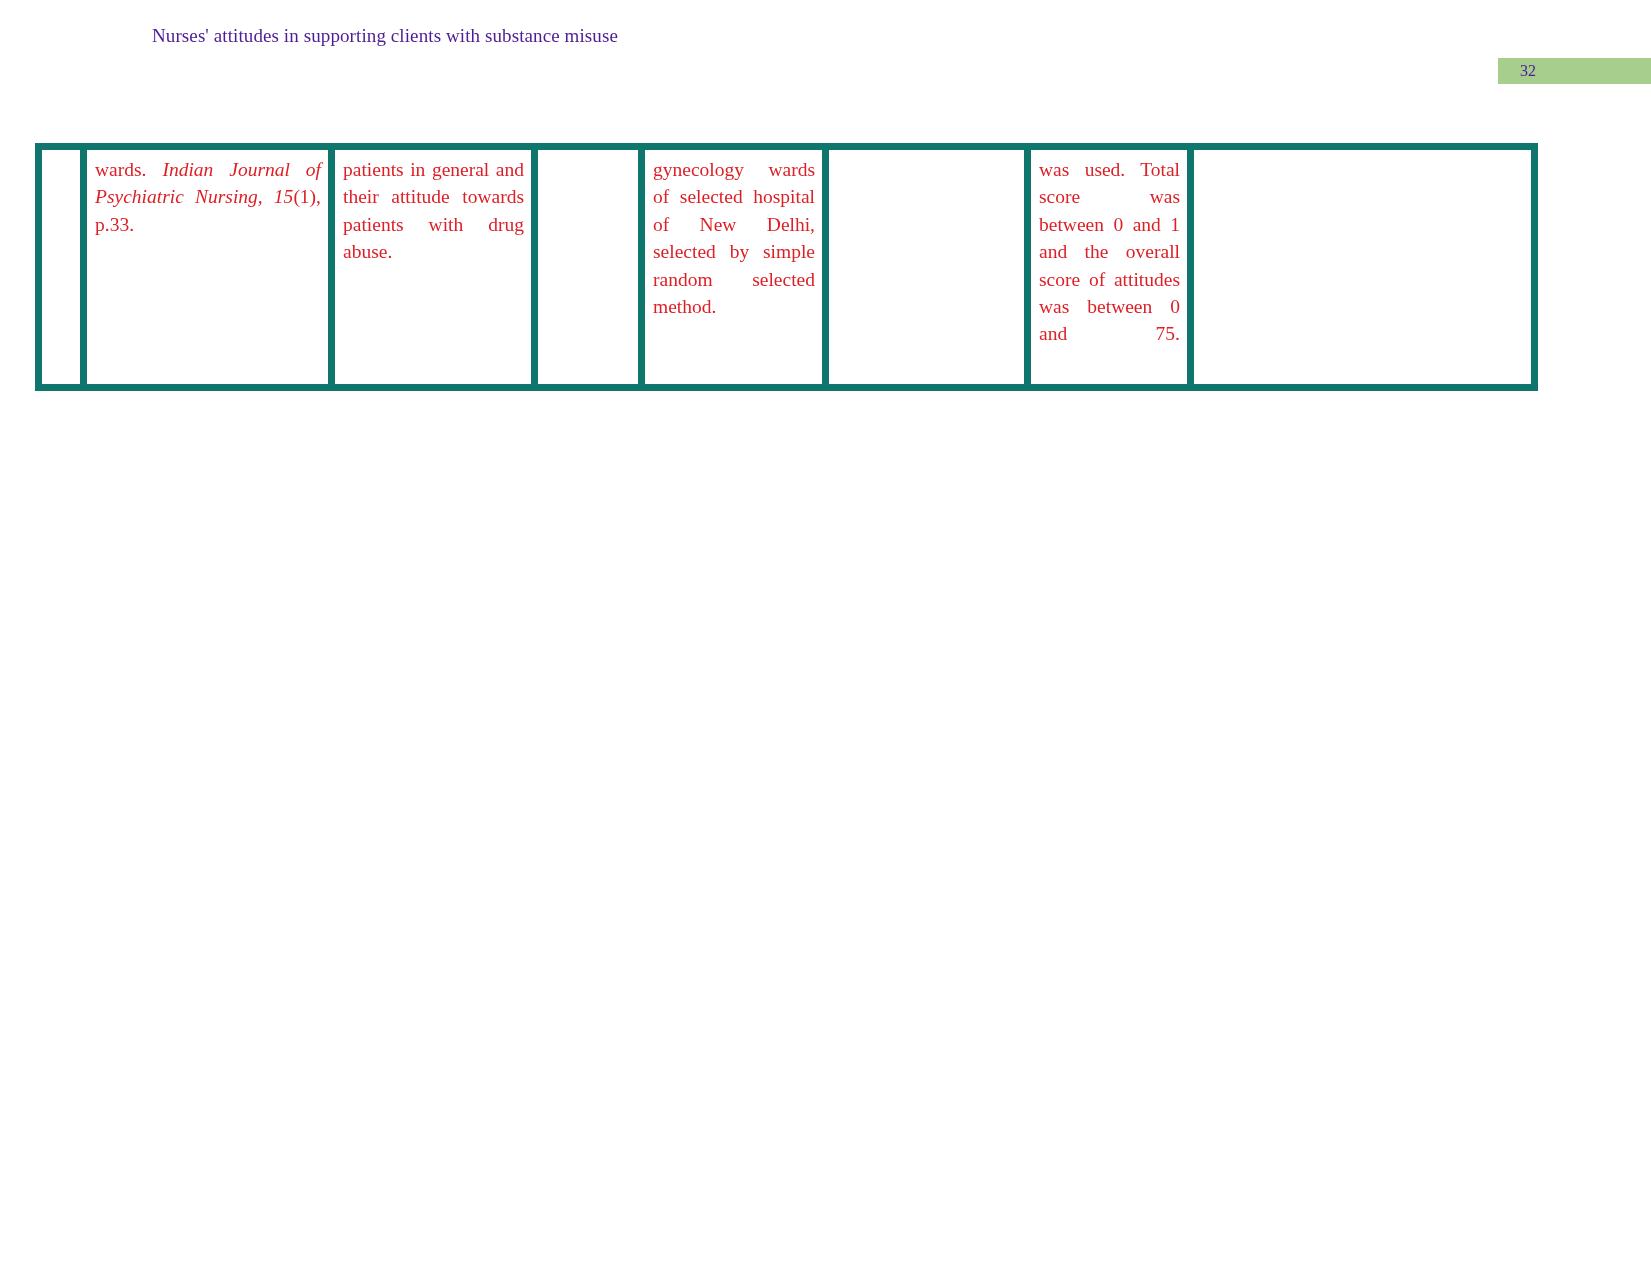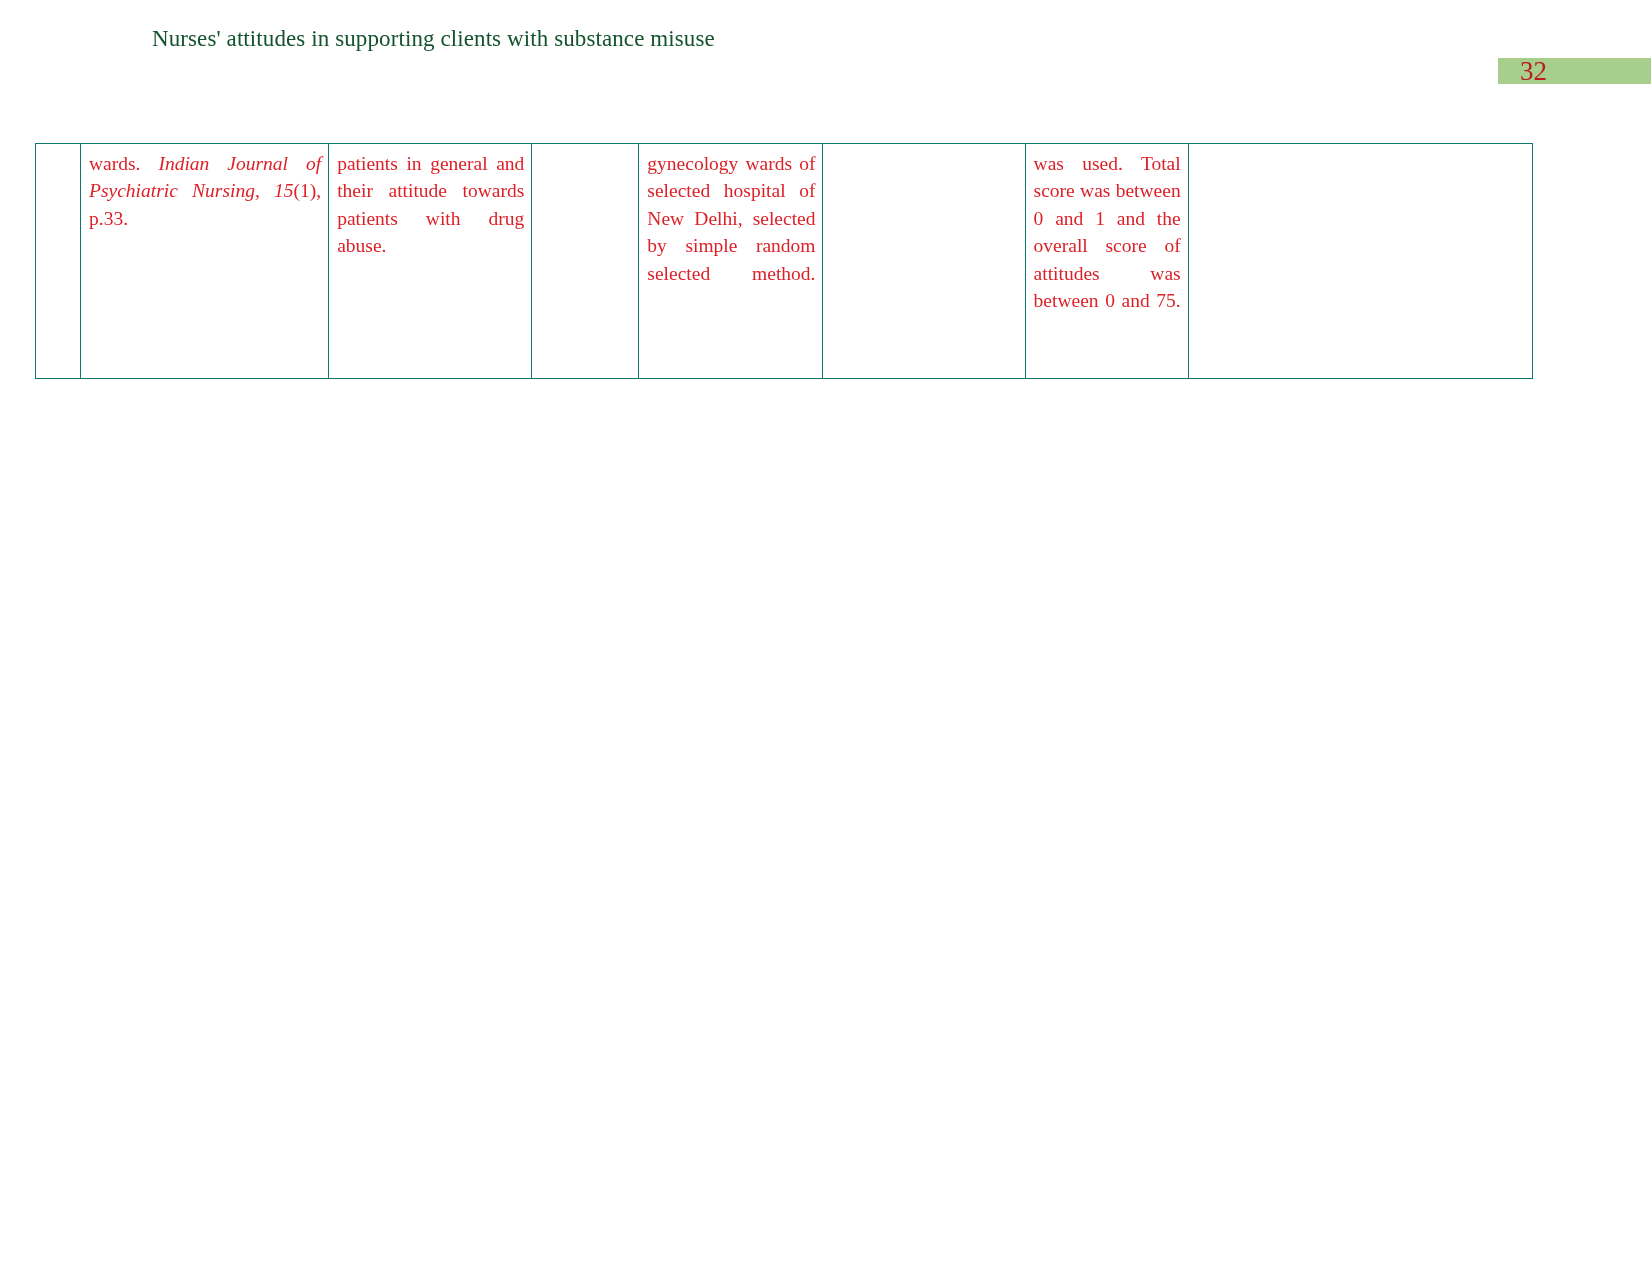--- a/index.html
+++ b/index.html
@@ -14,57 +14,57 @@
     position: relative;
     font-family: "Liberation Serif", "DejaVu Serif", serif;
     overflow: hidden;
   }
 
   
   .page-header {
     position: absolute;
     left: 152px;
     top: 25px;
-    font-size: 23px;
+    font-size: 19px;
     line-height: 1.2;
-    color: #14532d;
+    color: #4c1d95;
     white-space: nowrap;
     letter-spacing: 0.1px;
   }
 
   
   .page-number-band {
     position: absolute;
     left: 1498px;
     top: 58px;
     width: 153px;
     height: 26px;
     background: #a8ce8e;
   }
   .page-number-band .page-number-text {
     position: absolute;
     left: 22px;
     top: 1px;
-    font-size: 27px;
+    font-size: 16px;
     line-height: 24px;
-    color: #b91c1c;
+    color: #4c1d95;
     font-family: "Liberation Serif", "DejaVu Serif", serif;
   }
 
   
   .doc-table {
     position: absolute;
     left: 35px;
     top: 143px;
     width: 1498px;
     border-collapse: collapse;
     table-layout: fixed;
   }
   .doc-table td {
-    border: 1px solid #0f766e;
+    border: 7px solid #0f766e;
     vertical-align: top;
     padding: 6px 7px 6px 8px;
     font-size: 19.5px;
     line-height: 27.4px;
     color: #dd1f26;
     text-align: justify;
     text-justify: inter-word;
     hyphens: none;
   }
   .doc-table td .cell-inner {

